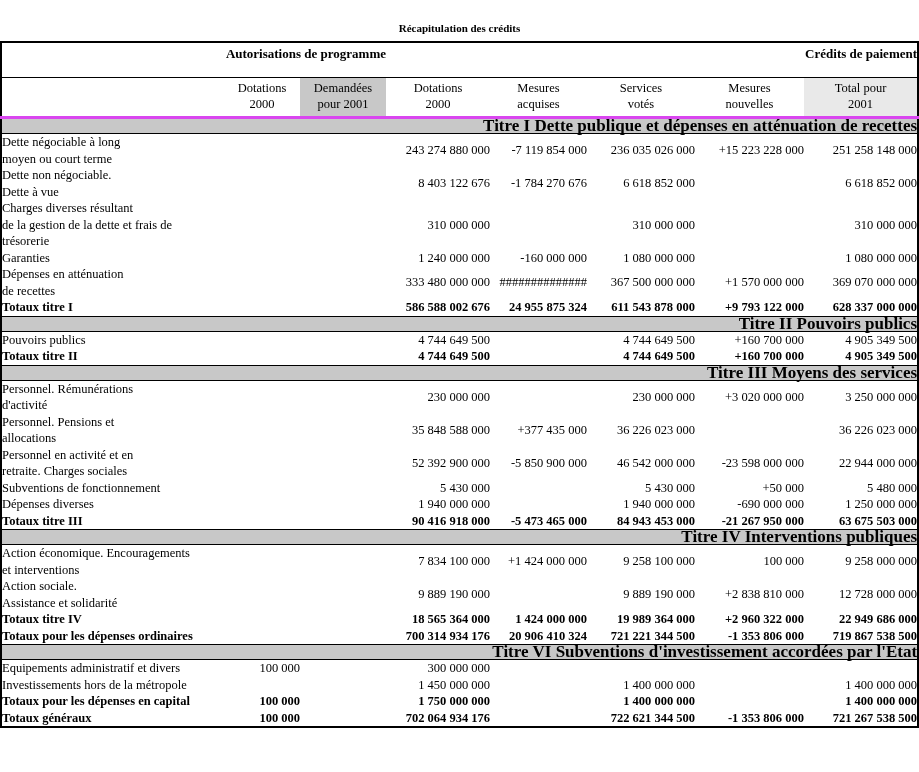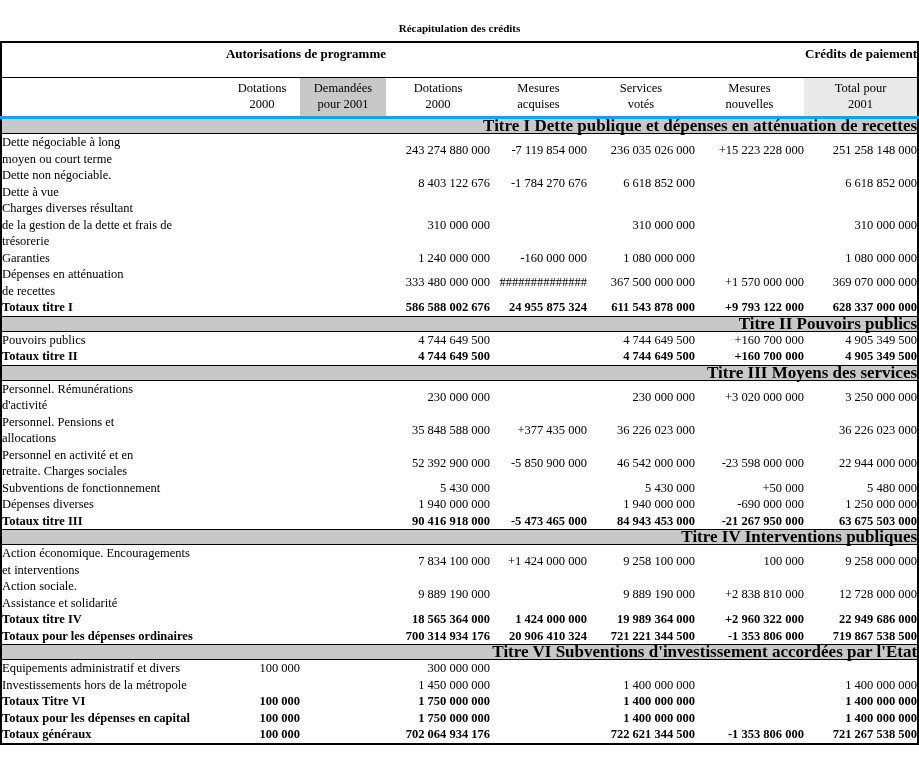--- a/index.html
+++ b/index.html
@@ -14,21 +14,21 @@
   table.credits-table{border-collapse:collapse;table-layout:fixed;width:919px;border:2px solid #000;}
   col.c-label{width:223px;}
   col.c-apdot{width:76px;}
   col.c-apdem{width:86px;}
   col.c-cpdot{width:104px;}
   col.c-acq{width:97px;}
   col.c-sv{width:108px;}
   col.c-mn{width:109px;}
   col.c-total{width:114px;}
   tr.group-row th{border-bottom:1px solid #000;font-weight:bold;font-size:13px;text-align:right;padding:3px 0 16px;line-height:15px;}
-  tr.col-row th{border-bottom:3px solid #0ea5e9;font-weight:normal;font-size:12.5px;line-height:16px;text-align:center;white-space:pre-line;vertical-align:middle;padding:2px 0 4px;}
+  tr.col-row th{border-bottom:3px solid #d946ef;font-weight:normal;font-size:12.5px;line-height:16px;text-align:center;white-space:pre-line;vertical-align:middle;padding:2px 0 4px;}
   th.shade-dark{background:var(--shade-dark);margin-top:39px;}
   th.shade-light{background:var(--shade-light);}
   tr.section-row td{background:var(--section-bar);border-top:1px solid #000;border-bottom:1px solid #000;font-weight:bold;font-size:17px;line-height:14px;text-align:right;padding:0;}
   tr.data-row td{font-size:12.5px;line-height:16.5px;vertical-align:middle;padding:0;}
   td.label-cell{white-space:pre-line;padding-left:2px;}
   td.num-cell{text-align:right;padding-right:4px;white-space:nowrap;}
   tr.bold td{font-weight:bold;}
 </style>
 </head>
 <body>
@@ -292,30 +292,20 @@
           <td class="label-cell">Investissements hors de la métropole</td>
           <td class="num-cell"></td>
           <td class="num-cell"></td>
           <td class="num-cell">1 450 000 000</td>
           <td class="num-cell"></td>
           <td class="num-cell">1 400 000 000</td>
           <td class="num-cell"></td>
           <td class="num-cell">1 400 000 000</td>
         </tr>
         <tr class="data-row bold">
-          <td class="label-cell">Totaux Titre VI</td>
-          <td class="num-cell">100 000</td>
-          <td class="num-cell"></td>
-          <td class="num-cell">1 750 000 000</td>
-          <td class="num-cell"></td>
-          <td class="num-cell">1 400 000 000</td>
-          <td class="num-cell"></td>
-          <td class="num-cell">1 400 000 000</td>
-        </tr>
-        <tr class="data-row bold">
           <td class="label-cell">Totaux pour les dépenses en capital</td>
           <td class="num-cell">100 000</td>
           <td class="num-cell"></td>
           <td class="num-cell">1 750 000 000</td>
           <td class="num-cell"></td>
           <td class="num-cell">1 400 000 000</td>
           <td class="num-cell"></td>
           <td class="num-cell">1 400 000 000</td>
         </tr>
         <tr class="data-row bold">

